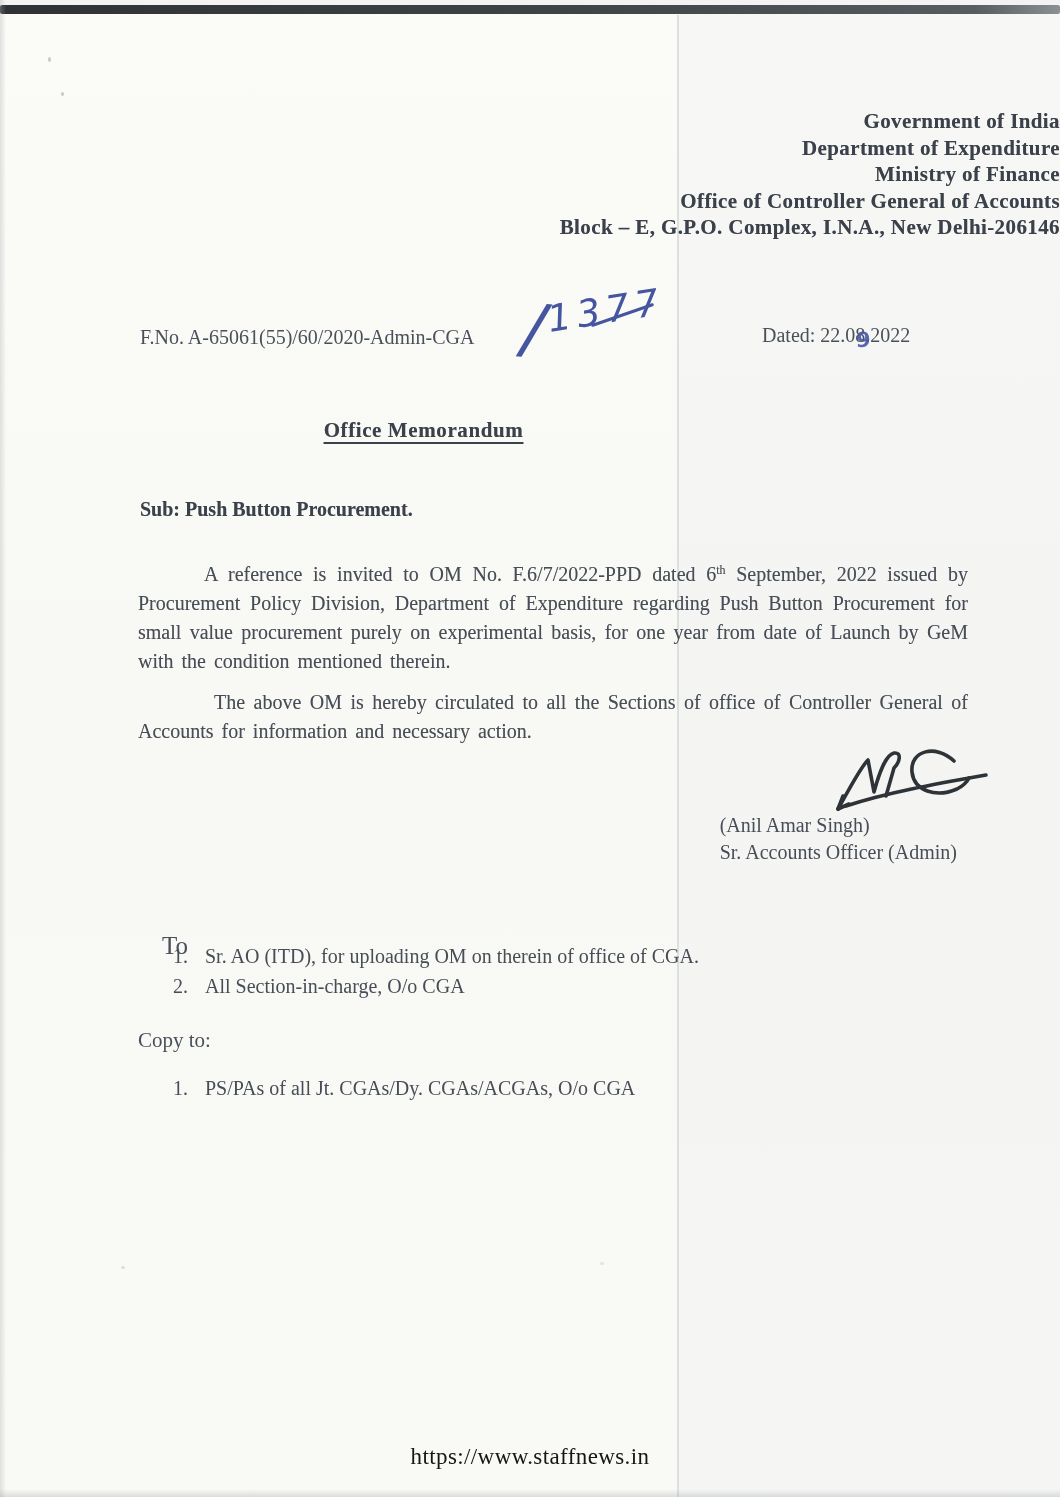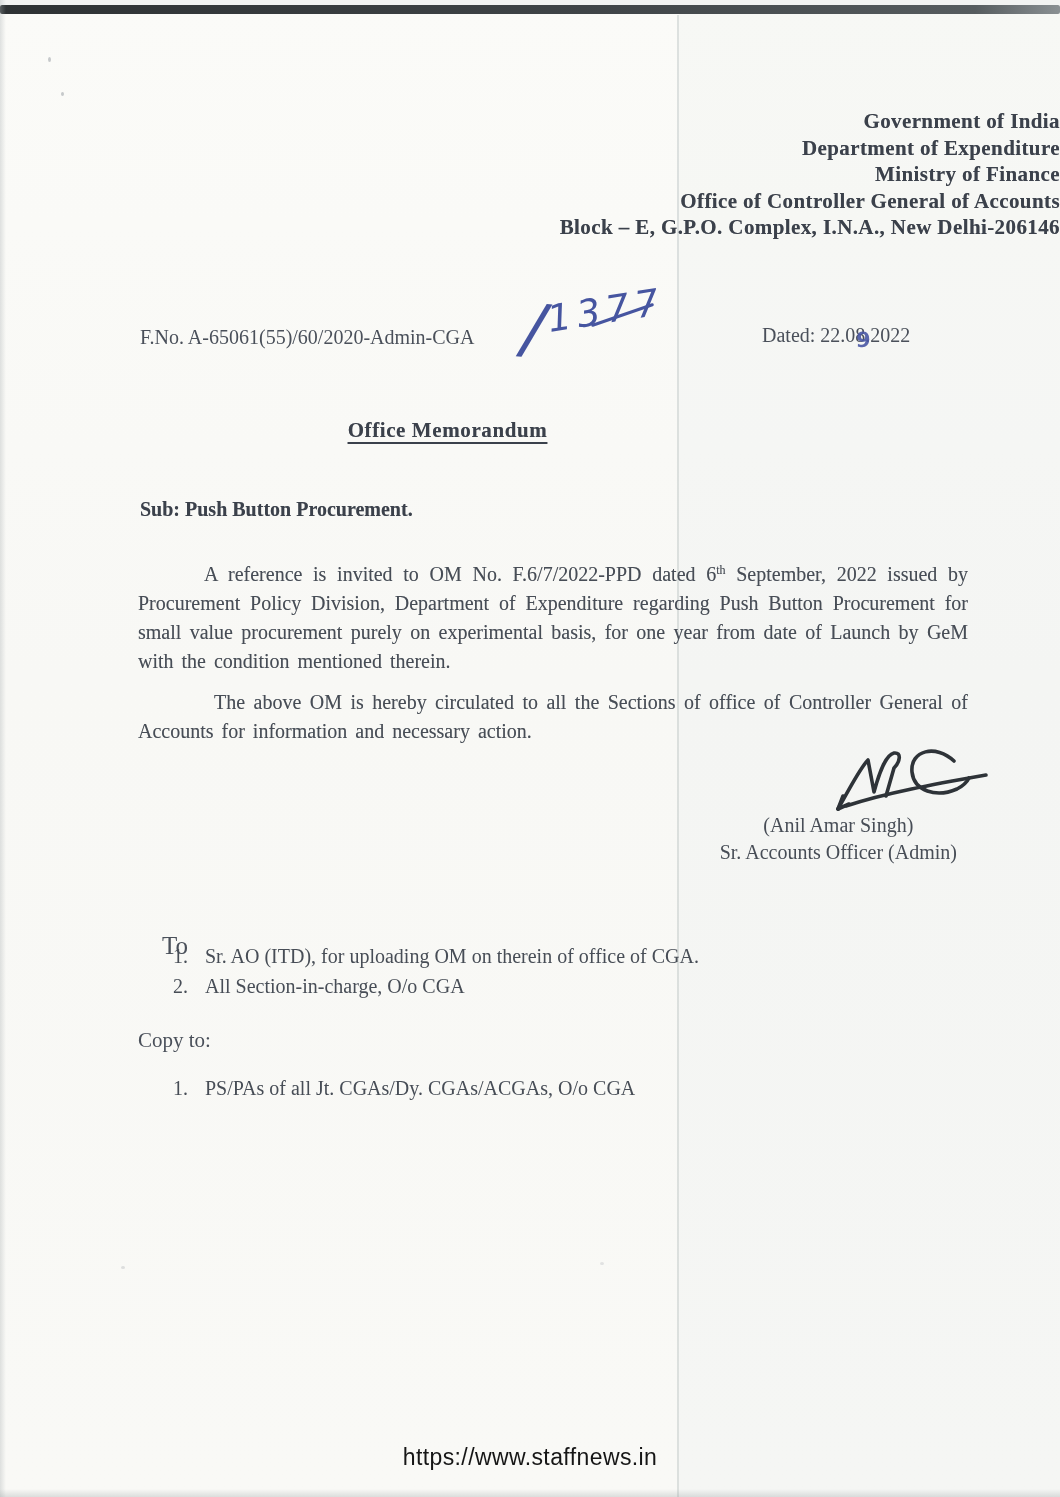--- a/index.html
+++ b/index.html
@@ -73,57 +73,56 @@
     position:absolute;left:68px;top:26px;width:66px;height:3px;
     background:#4655a0;transform:rotate(-14deg);border-radius:2px;
   }
 
   
   .om-title{
     position:absolute;top:418px;left:0;width:847px;text-align:center;
     font-size:21px;font-weight:bold;letter-spacing:.6px;color:#3b414b;
     text-decoration:underline;text-underline-offset:5px;
     text-shadow:0 0 .6px rgba(59,65,75,.45);
-    margin-left:24px;
   }
   .subject{
     position:absolute;top:498px;left:140px;font-size:20px;font-weight:bold;
     color:#3b414b;text-shadow:0 0 .5px rgba(59,65,75,.4);
   }
 
   
   .para{
     position:absolute;left:130px;width:830px;
     font-size:20px;line-height:29px;text-align:justify;
     color:#474d56;word-spacing:3px;margin:8px;
     text-shadow:0 0 .5px rgba(71,77,86,.35);
   }
   .para1{top:548px;text-indent:66px;}
   .para2{top:680px;text-indent:76px;}
 
   
   .sig-svg{position:absolute;top:746px;left:830px;}
   .sig-block{
-    position:absolute;top:812px;right:103px;text-align:center;
+    position:absolute;top:812px;right:103px;text-align:left;
     font-size:20px;line-height:27px;color:#474d56;
   }
 
   
   .to-label{position:absolute;top:932px;left:140px;font-size:25px;color:#4a505a;margin-left:22px;}
   .list{position:absolute;left:173px;font-size:20px;line-height:29.5px;color:#474d56;}
   .to-list{top:942px;}
   .copy-label{position:absolute;top:1028px;left:138px;font-size:21px;color:#4a505a;}
   .copy-list{top:1074px;}
   .list-item{display:flex;}
   .list-item .num{width:32px;flex:0 0 32px;}
 
   
   .watermark{
     position:absolute;top:1444px;left:0;width:1060px;text-align:center;
-    font-family:Liberation Sans, sans-serif;font-size:23px;color:#161616;
+    font-family:Liberation Serif, serif;font-size:23px;color:#161616;
     letter-spacing:.4px;
   }
 </style>
 </head>
 <body>
 
 <div class="page">
 
   <div class="top-white"></div>
   <div class="top-band"></div>

